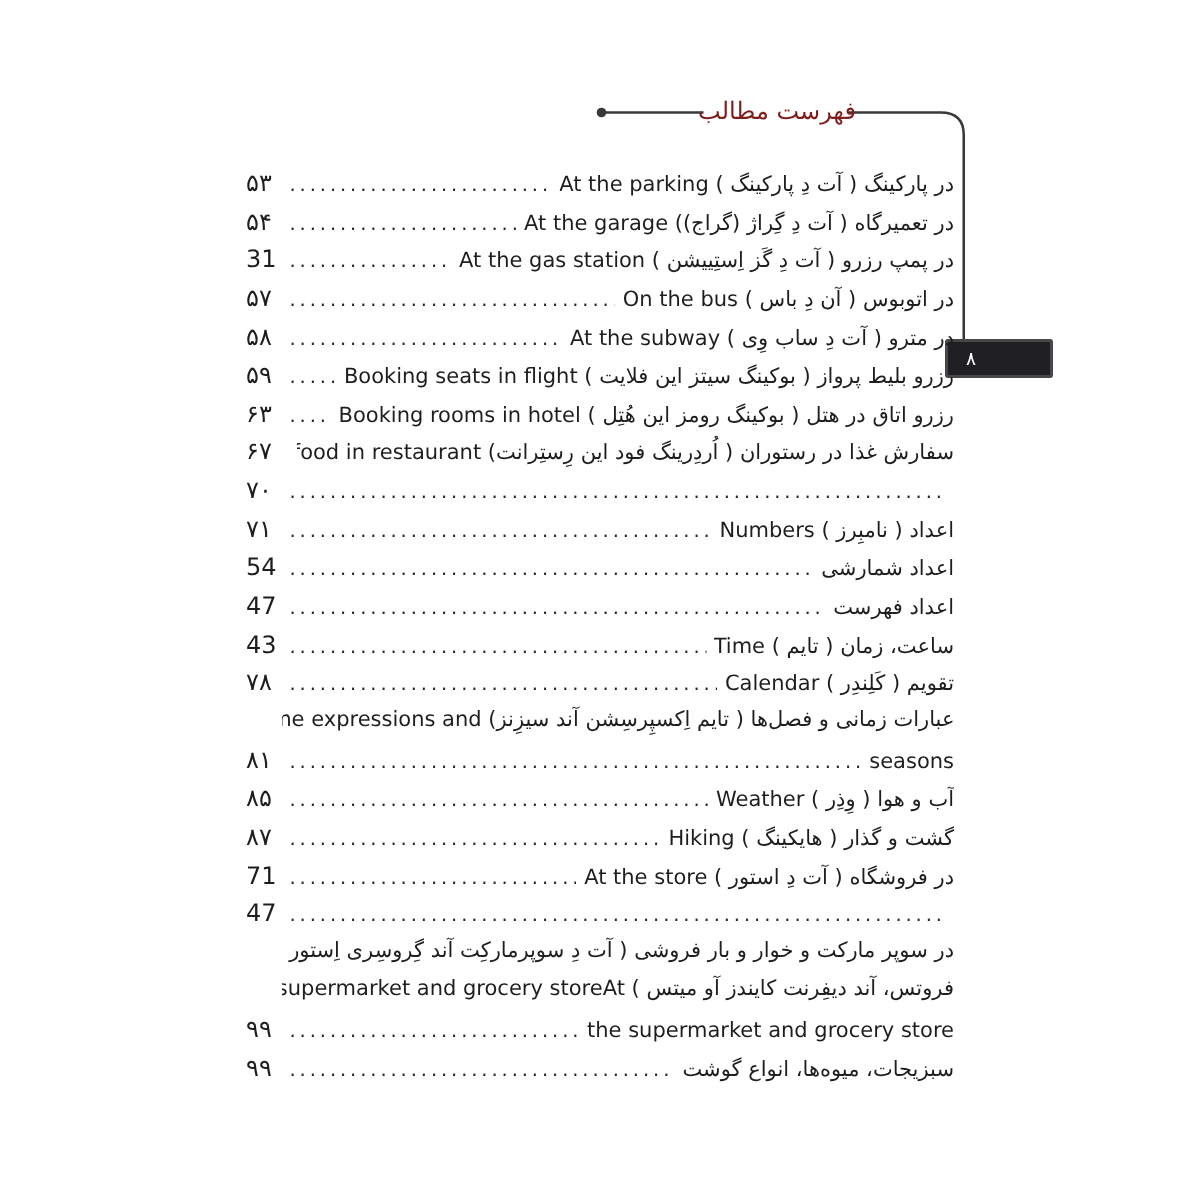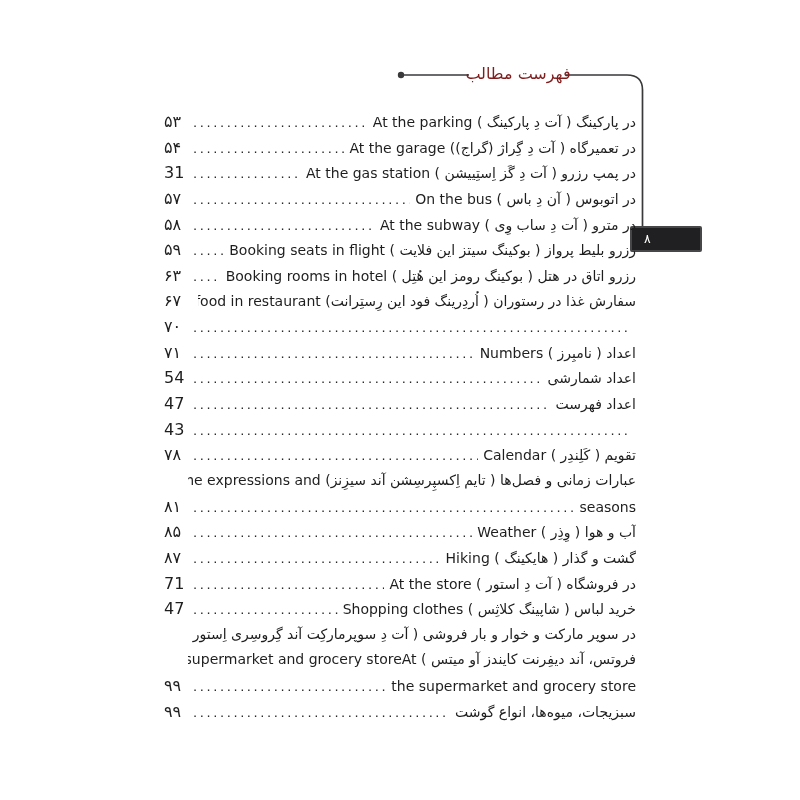--- a/index.html
+++ b/index.html
@@ -118,20 +118,21 @@
     <span class="entry-text">اعداد شمارشی</span>
     <span class="leader"></span>
     <span class="page-num">54</span>
   </div>
     <div class="toc-row">
     <span class="entry-text">اعداد فهرست</span>
     <span class="leader"></span>
     <span class="page-num">47</span>
   </div>
     <div class="toc-row">
+    <span class="entry-text">ساعت، زمان  ( تایم )  Time</span>
     <span class="leader"></span>
     <span class="page-num">43</span>
   </div>
     <div class="toc-row">
     <span class="entry-text">تقویم  ( کَلِندِر )  Calendar</span>
     <span class="leader"></span>
     <span class="page-num">۷۸</span>
   </div>
     <div class="toc-row">
     <span class="entry-text">عبارات زمانی و فصل‌ها  ( تایم اِکسپِرسِشن آند سیزِنز)  Time expressions and</span>
@@ -152,21 +153,20 @@
     <span class="entry-text">گشت و گذار  ( هایکینگ )  Hiking</span>
     <span class="leader"></span>
     <span class="page-num">۸۷</span>
   </div>
     <div class="toc-row">
     <span class="entry-text">در فروشگاه  ( آت دِ استور )  At the store</span>
     <span class="leader"></span>
     <span class="page-num">71</span>
   </div>
     <div class="toc-row">
-    <span class="entry-text">خرید لباس  ( شاپینگ کلاثِس )  Shopping clothes</span>
     <span class="leader"></span>
     <span class="page-num">47</span>
   </div>
     <div class="toc-row">
     <span class="entry-text">در سوپر مارکت و خوار و بار فروشی  ( آت دِ سوپرمارکِت آند گِروسِری اِستور وجتِبِلز،</span>
 
     <span class="page-num"></span>
   </div>
     <div class="toc-row">
     <span class="entry-text">فروتس، آند دیفِرنت کایندز آو میتس )  At the supermarket and grocery storeAt</span>

